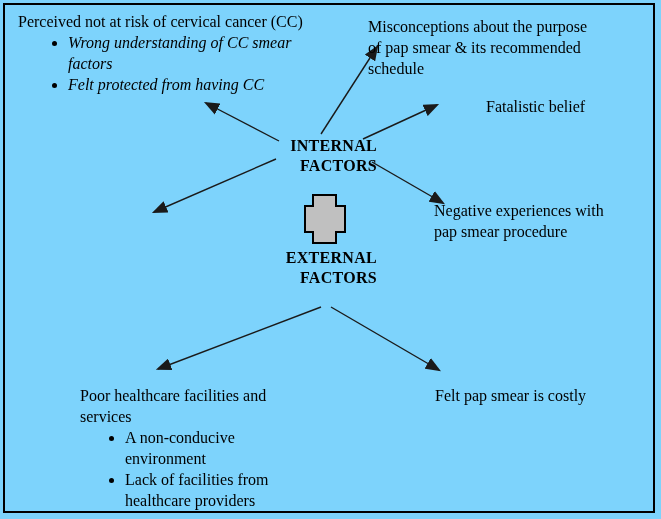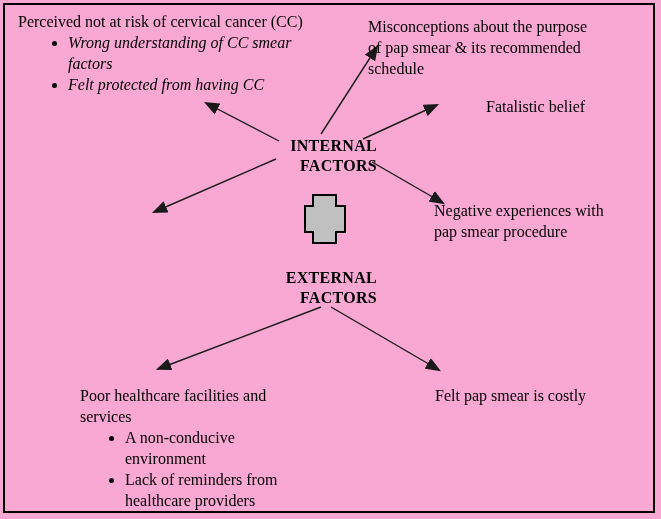--- a/index.html
+++ b/index.html
@@ -4,21 +4,21 @@
 <style>
   html, body {
     margin: 0;
     padding: 0;
     background: #ffffff;
   }
   .stage {
     position: relative;
     width: 661px;
     height: 519px;
-    background: #f9a8d4;
+    background: #7dd3fc;
     font-family: "Liberation Serif", "DejaVu Serif", serif;
     color: #000000;
     font-size: 16px;
     line-height: 21px;
     overflow: hidden;
   }
   .frame {
     position: absolute;
     left: 3px;
     top: 3px;
@@ -100,26 +100,26 @@
 
   <div class="node" style="left:448px; top:96px;margin-left:38px;">Fatalistic belief</div>
 
   <div class="node hub" style="left:273px; top:136px; width:104px;">INTERNAL
 FACTORS</div>
 
 
   <div class="node center prewrap" style="left:434px; top:200px; width:176px;">Negative experiences with
 pap smear procedure</div>
 
-  <div class="node hub" style="left:273px; top:268px; width:104px;font-family:Liberation Serif, serif;">EXTERNAL
+  <div class="node hub" style="left:273px; top:248px; width:104px;font-family:Liberation Serif, serif;">EXTERNAL
 FACTORS</div>
 
   <div class="node" style="left:40px; top:385px; width:200px;margin-left:40px;">
     <div style="width:190px;">Poor healthcare facilities and services</div>
     <ul class="bullets" style="padding-left:45px; width:155px;">
       <li>A non-conducive environment</li>
-      <li>Lack of reminders from healthcare providers</li>
+      <li>Lack of facilities from healthcare providers</li>
     </ul>
   </div>
 
   <div class="node" style="left:435px; top:385px;">Felt pap smear is costly</div>
 
 </div>
 
 </body></html>

